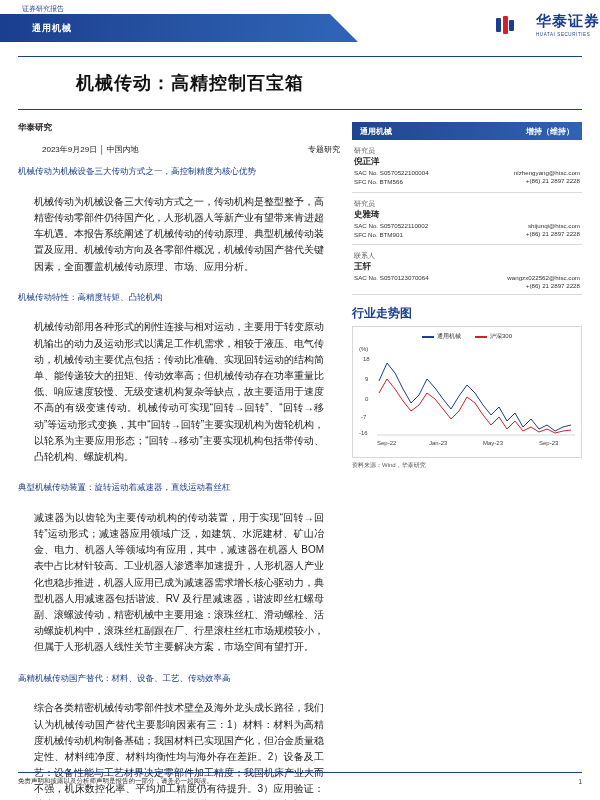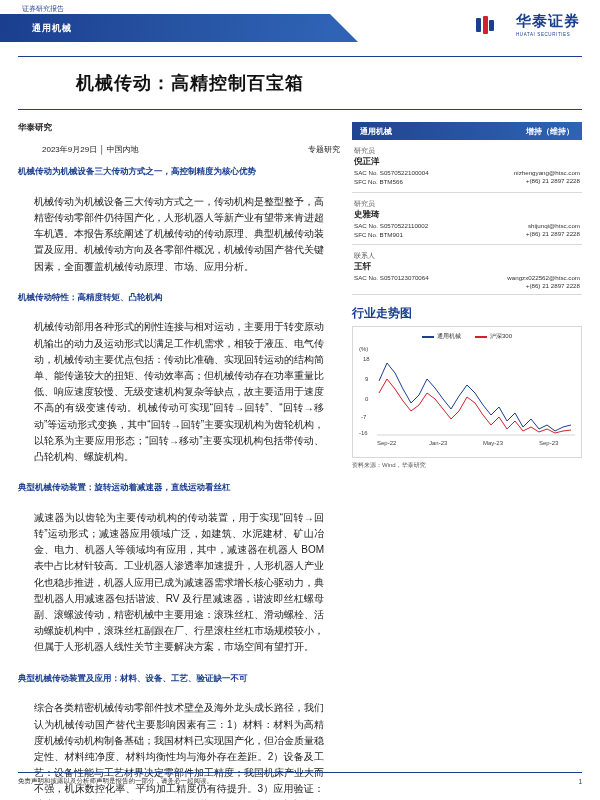--- a/index.html
+++ b/index.html
@@ -25,21 +25,21 @@
   .blueband:after {
     content:""; position:absolute; right:-28px; top:0;
     border-left:28px solid #2f63b5;
     border-top:28px solid transparent;
   }
   .blueband .tag {
     position:absolute; left:32px; top:8px;
     color:#fff; font-size:9px; letter-spacing:1px; font-weight:bold;
   }
   .logo {
-    position:absolute; right:20px; top:12px;
+    position:absolute; right:0; top:12px;
     display:flex; align-items:center; gap:22px;
   }
   .logo .mark {
     width:18px; height:18px; position:relative;
   }
   .logo .mark span {
     position:absolute; background:#1b3e8f; border-radius:1px;
   }
   .logo .mark .b1 { left:0; top:2px; width:5px; height:14px; }
   .logo .mark .b2 { left:6.5px; top:0; width:5px; height:18px; background:#d4202a; }
@@ -64,21 +64,21 @@
   .research-name { font-size:8.5px; font-weight:bold; margin-bottom:10px; }
   .meta-row {
     display:flex; justify-content:space-between;
     font-size:8px; border-bottom:0; margin-bottom:10px;
   }
   .meta-row .left { color:#222;margin-left:24px; }
   .meta-row .right { color:#222; }
 
   .para { margin:0 0 8px 0; }
   .para h3 {
-    font-size:8.5px; color:#1b3e8f; font-weight:bold; margin:0 0 3px 0;
+    font-size:8.5px; color:#1b3e8f; font-weight:normal; margin:0 0 3px 0;
     line-height:1.5;
   }
   .para p {
     font-size:10px; line-height:1.62; margin:16px; text-align:justify;
     color:#1a1a1a;
   }
   .risk p { font-size:7.4px; line-height:1.62; margin:11px; text-align:justify; }
 
   
   .ratingbar {
@@ -162,21 +162,21 @@
     </div>
     <div class="para">
       <h3>机械传动特性：高精度转矩、凸轮机构</h3>
       <p>机械传动部用各种形式的刚性连接与相对运动，主要用于转变原动机输出的动力及运动形式以满足工作机需求，相较于液压、电气传动，机械传动主要优点包括：传动比准确、实现回转运动的结构简单、能传递较大的扭矩、传动效率高；但机械传动存在功率重量比低、响应速度较慢、无级变速机构复杂等缺点，故主要适用于速度不高的有级变速传动。机械传动可实现“回转→回转”、“回转→移动”等运动形式变换，其中“回转→回转”主要实现机构为齿轮机构，以轮系为主要应用形态；“回转→移动”主要实现机构包括带传动、凸轮机构、螺旋机构。</p>
     </div>
     <div class="para">
       <h3>典型机械传动装置：旋转运动着减速器，直线运动看丝杠</h3>
       <p>减速器为以齿轮为主要传动机构的传动装置，用于实现“回转→回转”运动形式；减速器应用领域广泛，如建筑、水泥建材、矿山冶金、电力、机器人等领域均有应用，其中，减速器在机器人 BOM 表中占比材针较高。工业机器人渗透率加速提升，人形机器人产业化也稳步推进，机器人应用已成为减速器需求增长核心驱动力，典型机器人用减速器包括谐波、RV 及行星减速器，谐波即丝杠螺母副、滚螺波传动，精密机械中主要用途：滚珠丝杠、滑动螺栓、活动螺旋机构中，滚珠丝杠副跟在厂、行星滚柱丝杠市场规模较小，但属于人形机器人线性关节主要解决方案，市场空间有望打开。</p>
     </div>
     <div class="para">
-      <h3>典型机械传动装置及应用：材料、设备、工艺、验证缺一不可</h3>
+      <h3>高精机械传动国产替代：材料、设备、工艺、传动效率高</h3>
       <p>综合各类精密机械传动零部件技术壁垒及海外龙头成长路径，我们认为机械传动国产替代主要影响因素有三：1）材料：材料为高精度机械传动机构制备基础；我国材料已实现国产化，但冶金质量稳定性、材料纯净度、材料均衡性均与海外存在差距。2）设备及工艺：设备性能与工艺材界决定零部件加工精度；我国机床产业大而不强，机床数控化率、平均加工精度仍有待提升。3）应用验证：关注下游企业；为打造闭环的最终环节，9月工信部等7部门印发《机械行业稳增长工作方案（2023—2024 年）》，鼓励“整客”协作，机械传动零部件为政策支持核心，应用验证进程有望稳步推进。</p>
     </div>
     <div class="para risk">
       <p>风险提示：国产替代不及预期，人形机器人产业化进程不及预期，政策推进不及预期，研发风险。</p>
     </div>
   </div>
 
   <div class="colR">
     <div class="ratingbar">
       <span>通用机械</span>

